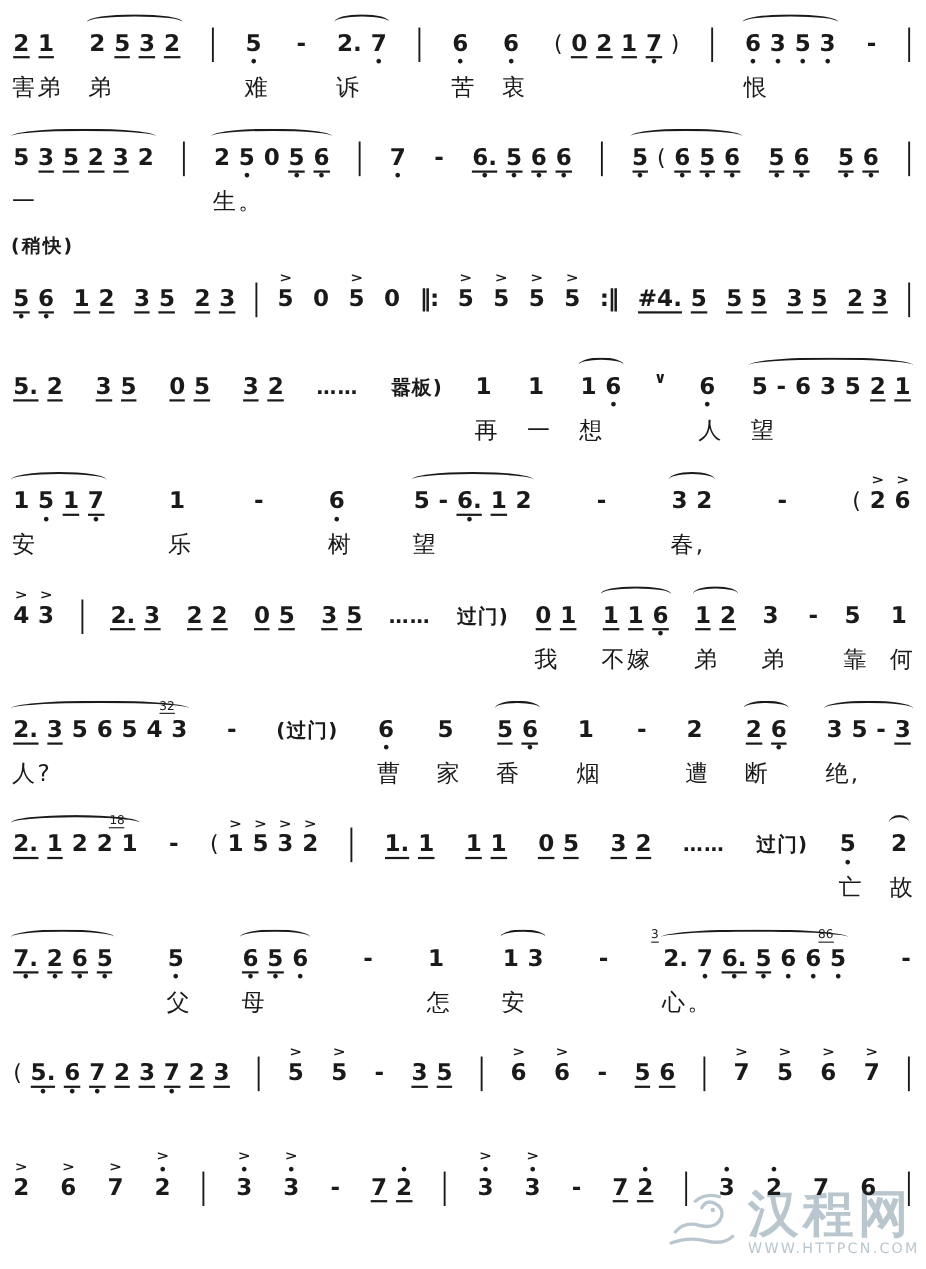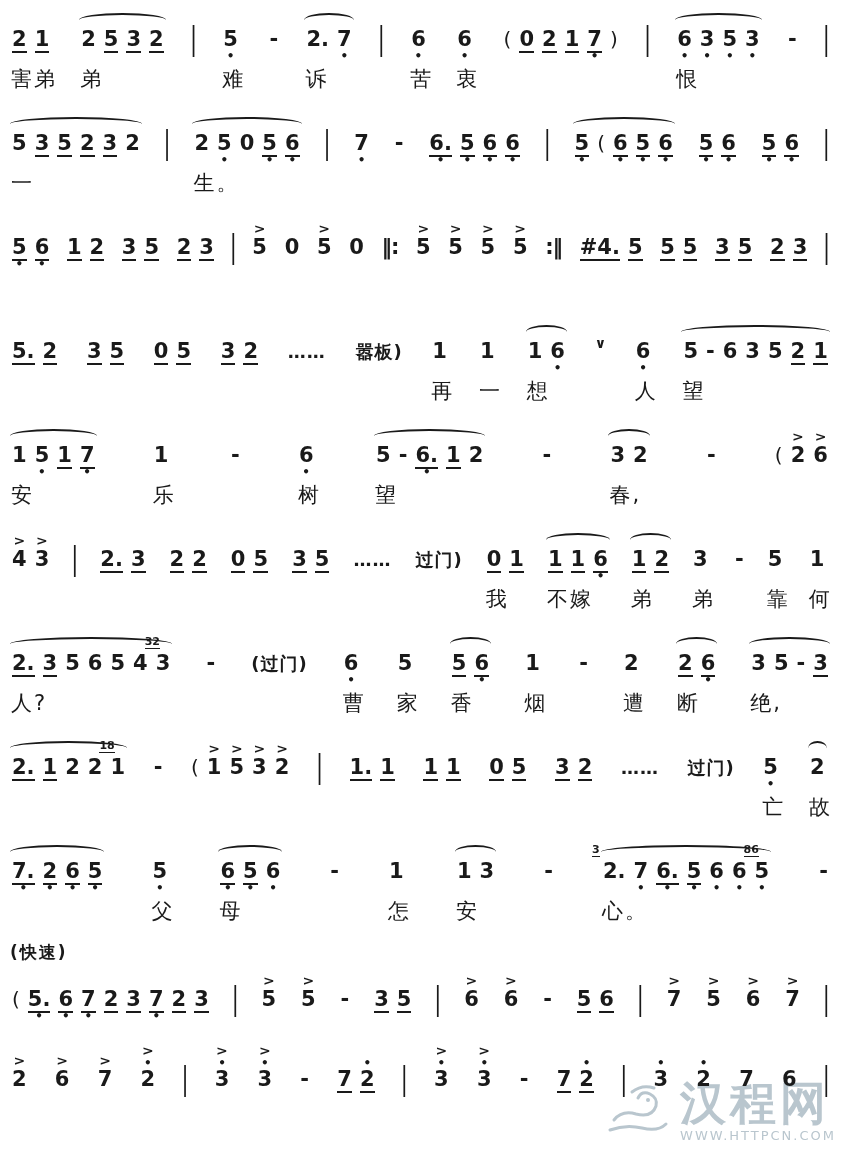--- a/index.html
+++ b/index.html
@@ -17,21 +17,21 @@
   .slur{position:absolute;top:-15px;left:2px;right:2px;height:12px;
         border-top:2px solid #1a1a1a;border-radius:100% 100% 0 0;}
   .tok{position:relative;display:inline-block;margin:0 4px;font-weight:bold;font-size:21px;line-height:1.05;}
   .tok .num{display:inline-block;border-bottom:2px solid transparent;padding-bottom:1px;}
   .tok.u1 .num{border-bottom-color:#1a1a1a;}
   .tok .acc{position:absolute;top:-14px;left:50%;transform:translateX(-50%) scaleY(.85);
             font-size:14px;font-weight:bold;}
   .tok .acc.hi{top:-24px;}
   .tok .ud{position:absolute;top:-11px;left:50%;transform:translateX(-50%);font-size:12px;}
   .tok .dd{position:absolute;bottom:-10px;left:50%;transform:translateX(-50%);font-size:12px;}
-  .tok .grace{position:absolute;top:-16px;left:-11px;font-size:11px;font-weight:bold;
+  .tok .grace{position:absolute;top:-16px;left:-11px;font-size:11px;font-weight:normal;
               border-bottom:1px solid #1a1a1a;line-height:1.1;}
   .tok.bar{margin:0 2px;}
   .tok.bar .num{transform:scaleY(1.5);font-weight:normal;}
   .tok.rep .num{font-weight:bold;letter-spacing:-1px;}
   .tok.par .num{font-weight:normal;font-size:20px;}
   .tok.cn .num{font-weight:bold;font-size:18px;letter-spacing:1px;}
   .tok.dots .num{font-weight:bold;letter-spacing:1px;font-size:18px;}
   .tok.br .num{font-size:14px;position:relative;top:-10px;font-weight:bold;}
   .lyr{margin-top:12px;padding-left:3px;font-size:21px;letter-spacing:2px;white-space:nowrap;}
   
@@ -225,20 +225,21 @@
             </span>
           </span>
           <span class="cell">
             <span class="nrow">
               <span class="tok bar"><span class="num">|</span></span>
             </span>
           </span>
         </div>
       </div>
       <div class="line">
+        <div class="tempo">(稍快)</div>
         <div class="cells">
           <span class="cell">
             <span class="nrow">
               <span class="tok u1"><span class="num">5</span><span class="dd">•</span></span>
               <span class="tok u1"><span class="num">6</span><span class="dd">•</span></span>
             </span>
           </span>
           <span class="cell">
             <span class="nrow">
               <span class="tok u1"><span class="num">1</span></span>
@@ -814,21 +815,20 @@
             <span class="lyr">心。</span>
           </span>
           <span class="cell">
             <span class="nrow">
               <span class="tok"><span class="num">-</span></span>
             </span>
           </span>
         </div>
       </div>
       <div class="line">
-        <div class="tempo">(快速)</div>
         <div class="cells">
           <span class="cell">
             <span class="nrow">
               <span class="tok par"><span class="num">(</span></span>
               <span class="tok u1"><span class="num">5.</span><span class="dd">•</span></span>
               <span class="tok u1"><span class="num">6</span><span class="dd">•</span></span>
               <span class="tok u1"><span class="num">7</span><span class="dd">•</span></span>
               <span class="tok u1"><span class="num">2</span></span>
               <span class="tok u1"><span class="num">3</span></span>
               <span class="tok u1"><span class="num">7</span><span class="dd">•</span></span>

